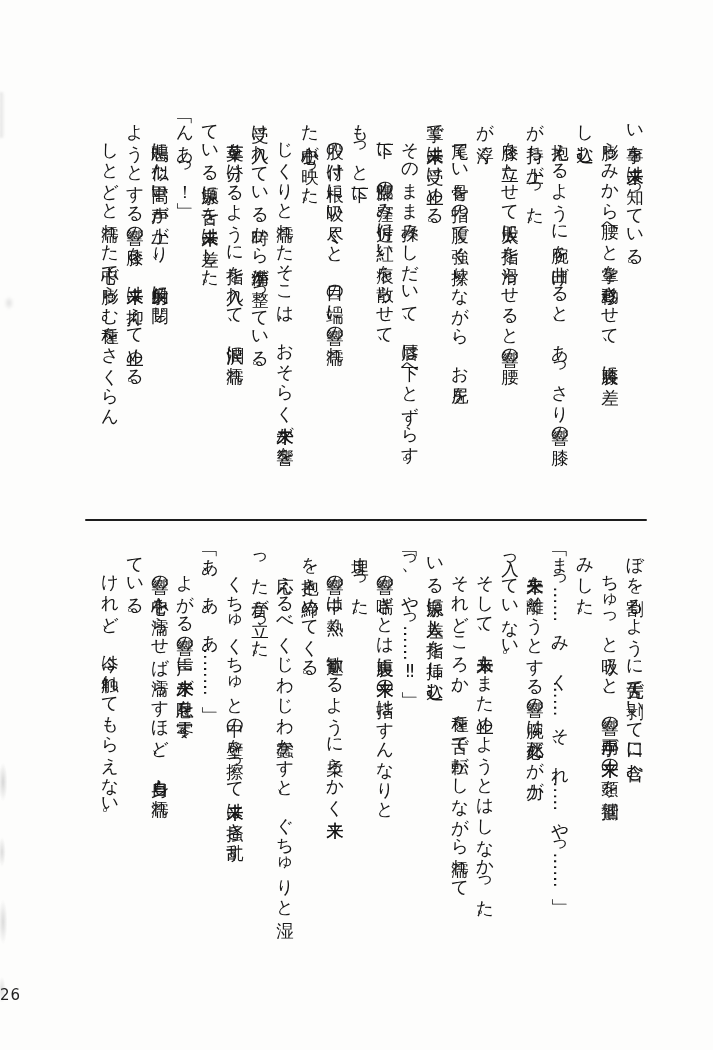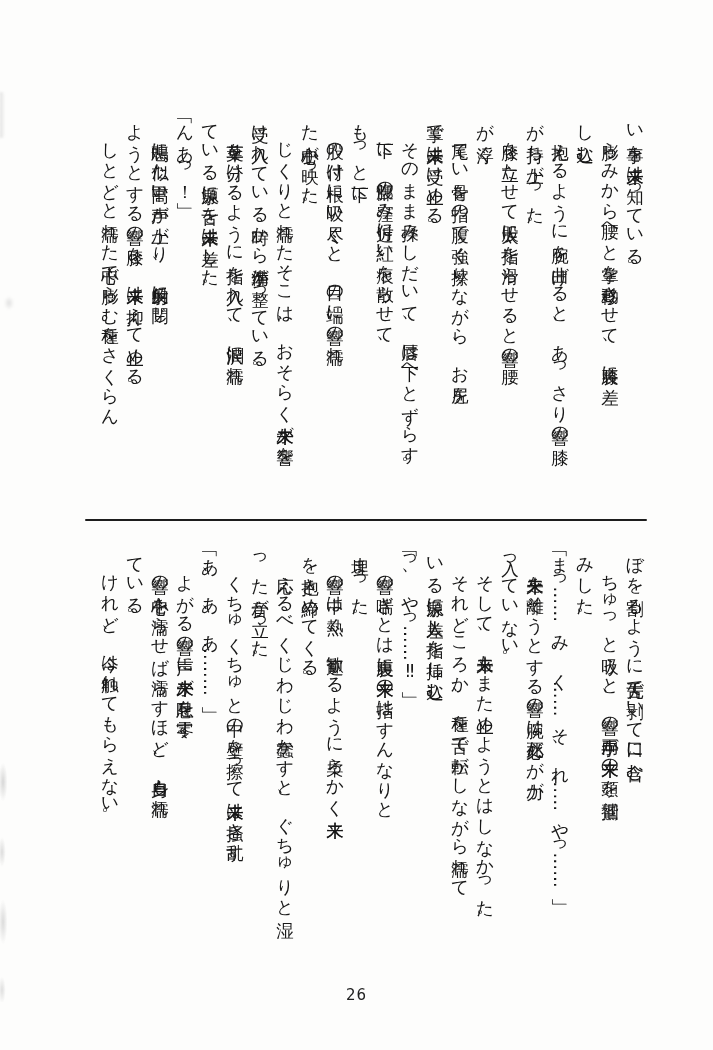--- a/index.html
+++ b/index.html
@@ -33,21 +33,20 @@
     position:absolute;
     top:519px; left:85px;
     width:562px; height:2px;
     background:#1d1d1d;
     border-radius:1px;
   }
   .page-number{
     position:absolute;
     top:986px; left:0;
     width:713px;
-    text-align:center;
     font-size:15px;
     letter-spacing:1px;
     color:#222;
   }
   
   .artifact{ position:absolute; pointer-events:none; }
   .artifact-corner{
     top:92px; left:0; width:5px; height:46px;
     background:linear-gradient(90deg,#bdbdbd,transparent);
     opacity:.45; filter:blur(1px); border-radius:0 4px 4px 0;

